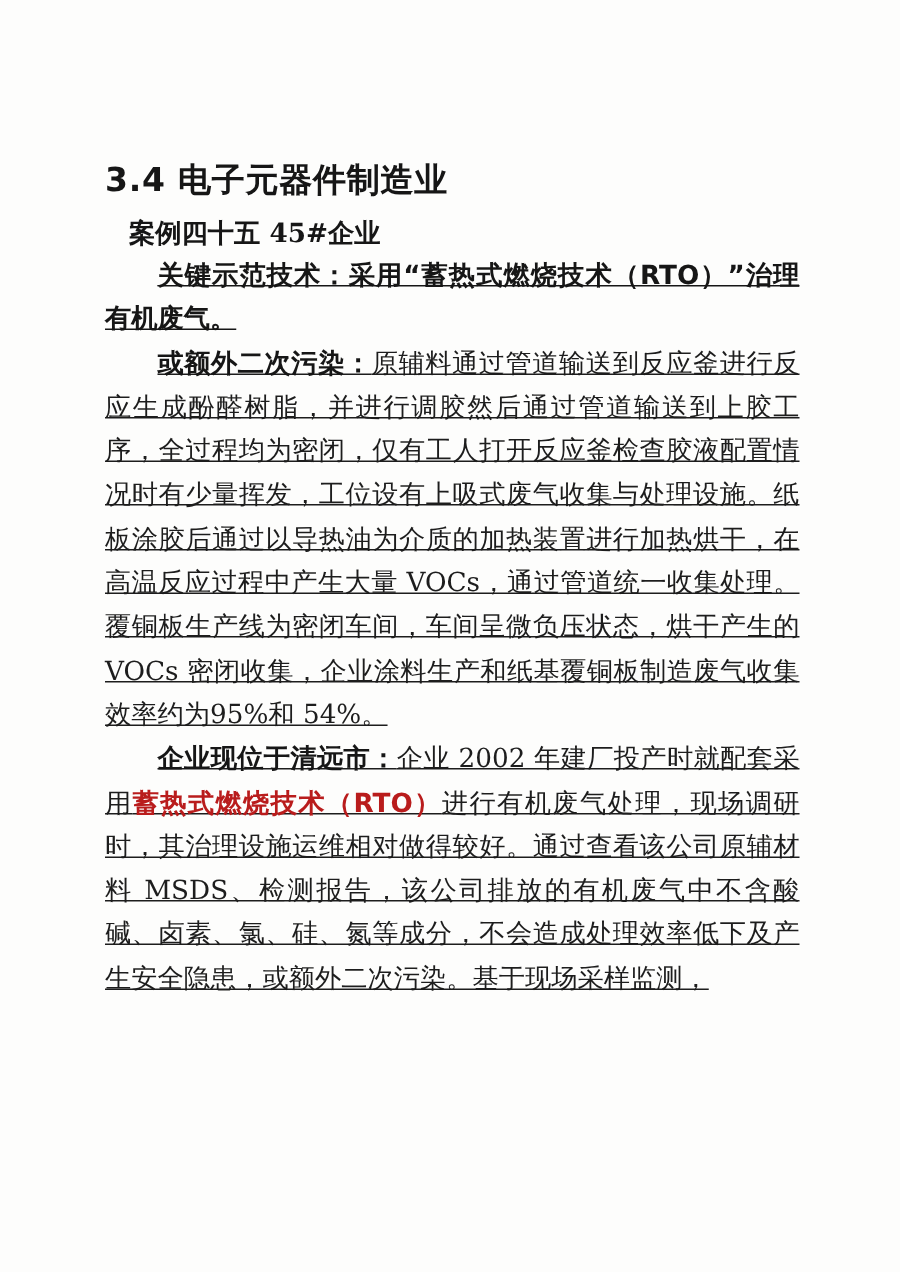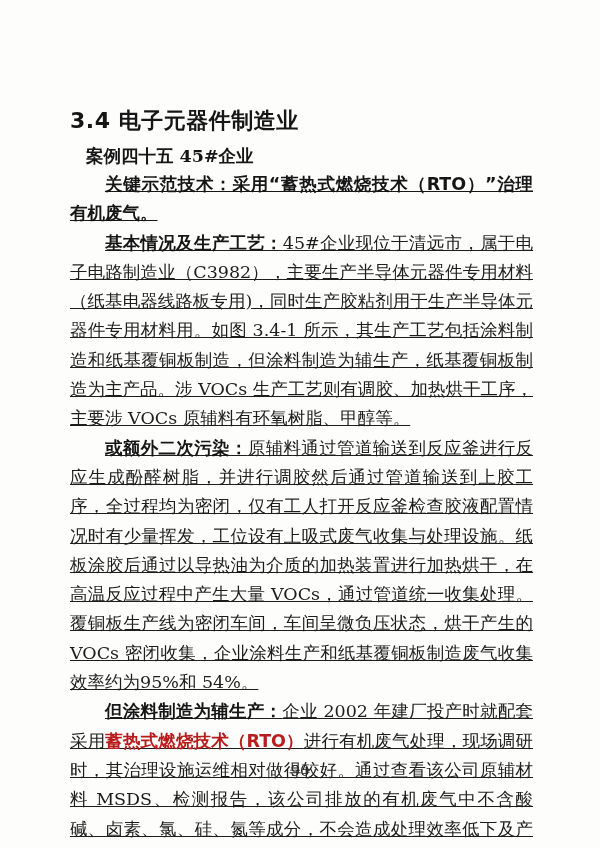--- a/index.html
+++ b/index.html
@@ -82,22 +82,20 @@
 
 <div class="page">
   <div class="content">
 
     <h1 class="section-heading">3.4 电子元器件制造业</h1>
 
     <h2 class="case-subheading">案例四十五 45#企业</h2>
 
     <p class="para hei-bold"><span>关键示范技术：采用“蓄热式燃烧技术（RTO）”治理有机废气。</span></p>
 
-    <p class="para"><span class="run-label">基本情况及生产工艺：</span><span>45#企业现位于清远市，属于电子电路制造业（C3982），主要生产半导体元器件专用材料（纸基电器线路板专用)，同时生产胶粘剂用于生产半导体元器件专用材料用。如图 3.4-1 所示，其生产工艺包括涂料制造和纸基覆铜板制造，但涂料制造为辅生产，纸基覆铜板制造为主产品。涉 VOCs 生产工艺则有调胶、加热烘干工序，主要涉 VOCs 原辅料有环氧树脂、甲醇等。</span></p>
 
     <p class="para"><span class="run-label">或额外二次污染：</span><span>原辅料通过管道输送到反应釜进行反应生成酚醛树脂，并进行调胶然后通过管道输送到上胶工序，全过程均为密闭，仅有工人打开反应釜检查胶液配置情况时有少量挥发，工位设有上吸式废气收集与处理设施。纸板涂胶后通过以导热油为介质的加热装置进行加热烘干，在高温反应过程中产生大量 VOCs，通过管道统一收集处理。覆铜板生产线为密闭车间，车间呈微负压状态，烘干产生的 VOCs 密闭收集，企业涂料生产和纸基覆铜板制造废气收集效率约为95%和 54%。</span></p>
 
-    <p class="para"><span class="run-label">但涂料制造为辅生产：</span><span>企业 2002 年建厂投产时就配套采用</span><span class="run-bold">蓄热式燃烧技术（RTO）</span><span>进行有机废气处理，现场调研时，其治理设施运维相对做得较好。通过查看该公司原辅材料 MSDS、检测报告，该公司排放的有机废气中不含酸碱、卤素、氯、硅、氮等成分，不会造成处理效率低下及产生安全隐患，或额外二次污染。基于现场采样监测，</span></p>
+    <p class="para"><span class="run-label">企业现位于清远市：</span><span>企业 2002 年建厂投产时就配套采用</span><span class="run-bold">蓄热式燃烧技术（RTO）</span><span>进行有机废气处理，现场调研时，其治理设施运维相对做得较好。通过查看该公司原辅材料 MSDS、检测报告，该公司排放的有机废气中不含酸碱、卤素、氯、硅、氮等成分，不会造成处理效率低下及产生安全隐患，或额外二次污染。基于现场采样监测，</span></p>
 
   </div>
 
-  <div class="page-number">90</div>
 </div>
 
 </body></html>

